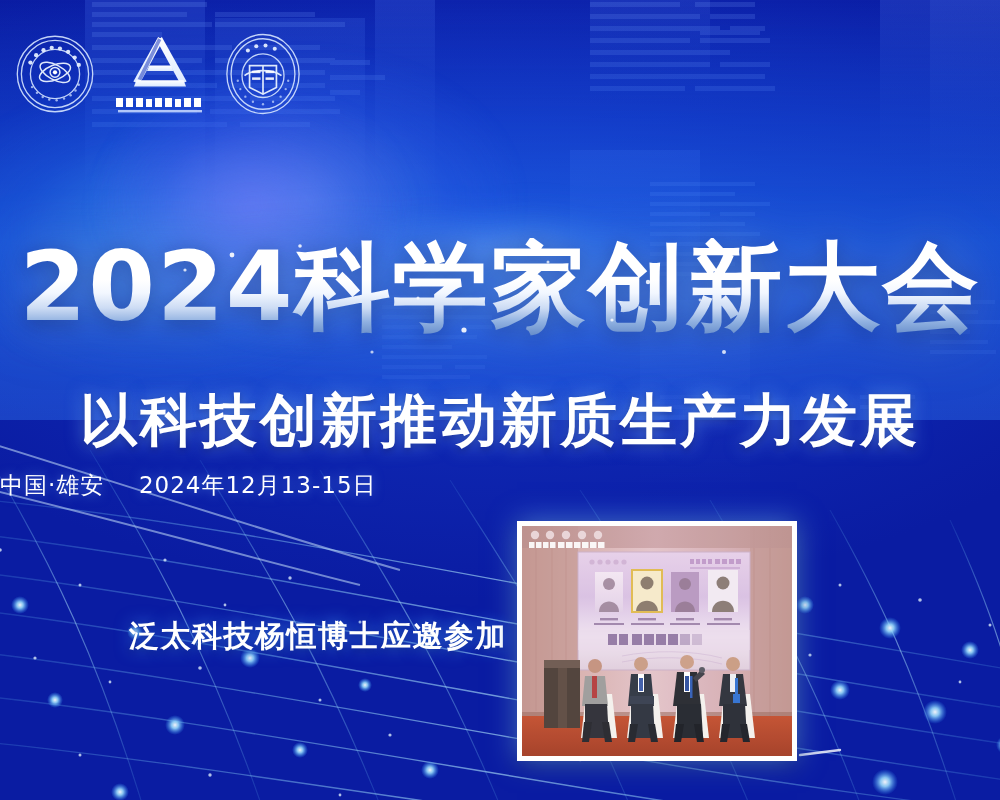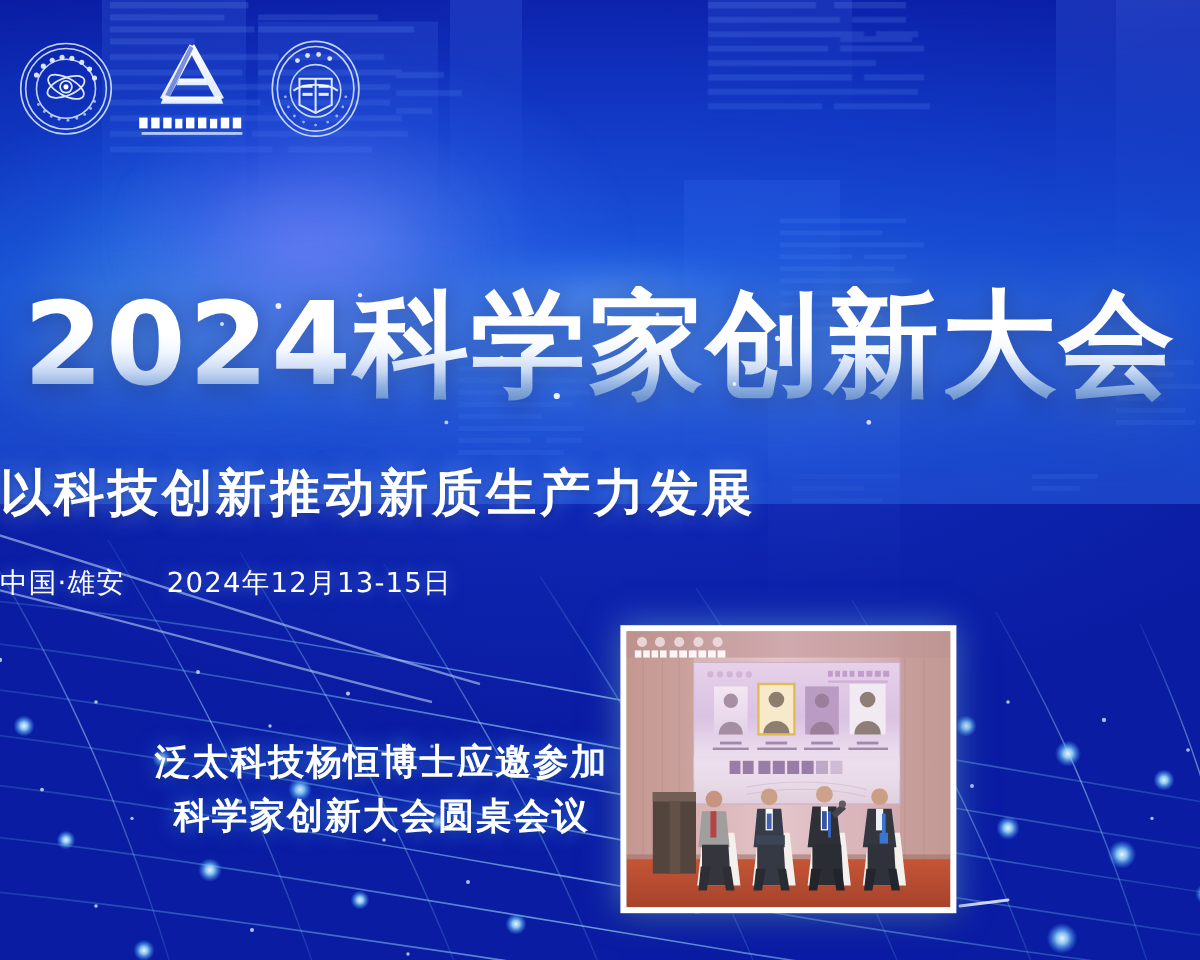--- a/index.html
+++ b/index.html
@@ -102,23 +102,23 @@
            drop-shadow(0 4px 10px rgba(0,10,80,.55));
     white-space:nowrap;
     text-decoration:underline;
   }
   
   .sparkles { position:absolute; inset:0; pointer-events:none; }
 
   
   #subtitle {
     position:absolute; left:0; right:0; top:383px;
-    text-align:left;
+    text-align:center;
     font-family:"DejaVu Sans","Liberation Sans",sans-serif;
-    font-size:42px; font-weight:bold; letter-spacing:3px;
+    font-size:57px; font-weight:bold; letter-spacing:3px;
     color:#ffffff;
     text-shadow:0 0 18px rgba(120,180,255,.65), 0 2px 6px rgba(0,10,80,.5);
     white-space:nowrap;
   }
 
   
   #dateline {
     position:absolute; left:0; right:0; top:470px;
     text-align:left;
     font-family:"DejaVu Sans","Liberation Sans",sans-serif;
@@ -523,21 +523,20 @@
   <div id="subtitle">以科技创新推动新质生产力发展</div>
 
   <div id="dateline">
     <span>中国·雄安</span>
     <span class="gap"></span>
     <span>2024年12月13-15日</span>
   </div>
 
   <div class="caption">
     <div>泛太科技杨恒博士应邀参加</div>
-    <div>科学家创新大会圆桌会议</div>
   </div>
 
   <div id="photo-card">
     <div id="photo">
       <svg width="100%" height="100%" viewBox="0 0 270 230" preserveAspectRatio="none" aria-hidden="true">
         <defs>
           <linearGradient id="wallG" x1="0" y1="0" x2="1" y2="0">
             <stop offset="0%" stop-color="#c79a94"></stop>
             <stop offset="22%" stop-color="#d8b0ae"></stop>
             <stop offset="48%" stop-color="#e3c2c8"></stop>

